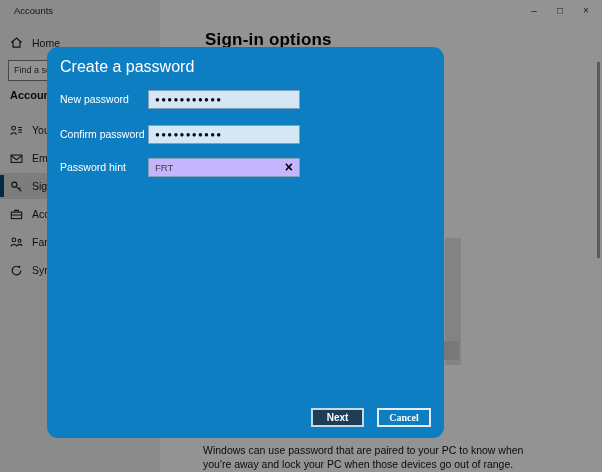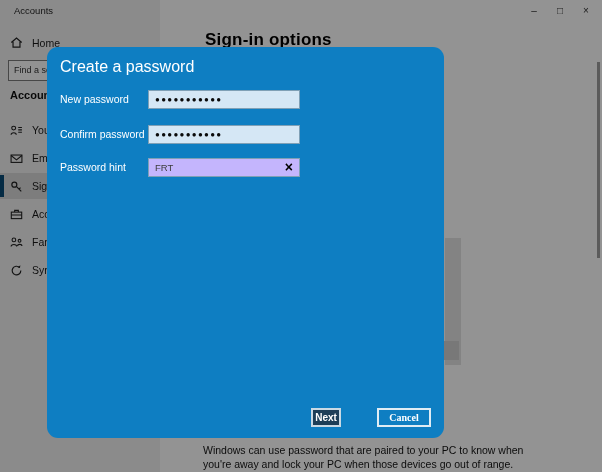--- a/index.html
+++ b/index.html
@@ -46,21 +46,21 @@
   }
   .field.masked{background:#d5e7f5;}
   .field.plain{background:#c4b5fd;}
   .dots{font-size:8px;letter-spacing:1.3px;color:#0a0a0a;padding-left:6px;line-height:17px;}
   .hint-text{font-size:9.5px;color:#3c3c3c;padding-left:6px;flex:1;}
   .clear-btn{font-size:14px;font-weight:bold;color:#000;padding-right:6px;line-height:15px;}
   .btn{
     position:absolute;top:361px;height:19px;box-sizing:border-box;
     font-size:10px;font-weight:600;color:#fff;text-align:center;line-height:15px;
   }
-  .btn-next{left:264px;width:30px;background:#1d3e58;border:2px solid #c9d9e4;}
+  .btn-next{left:264px;width:53px;background:#1d3e58;border:2px solid #c9d9e4;}
   .btn-cancel{left:330px;width:54px;background:transparent;border:2px solid #dfecf4;font-family:Liberation Serif, serif;}
   svg.ico{display:block;}
 </style>
 </head>
 <body>
 
 <div class="window">
   <div class="sidebar">
     <div class="settings-title">Accounts</div>
 

